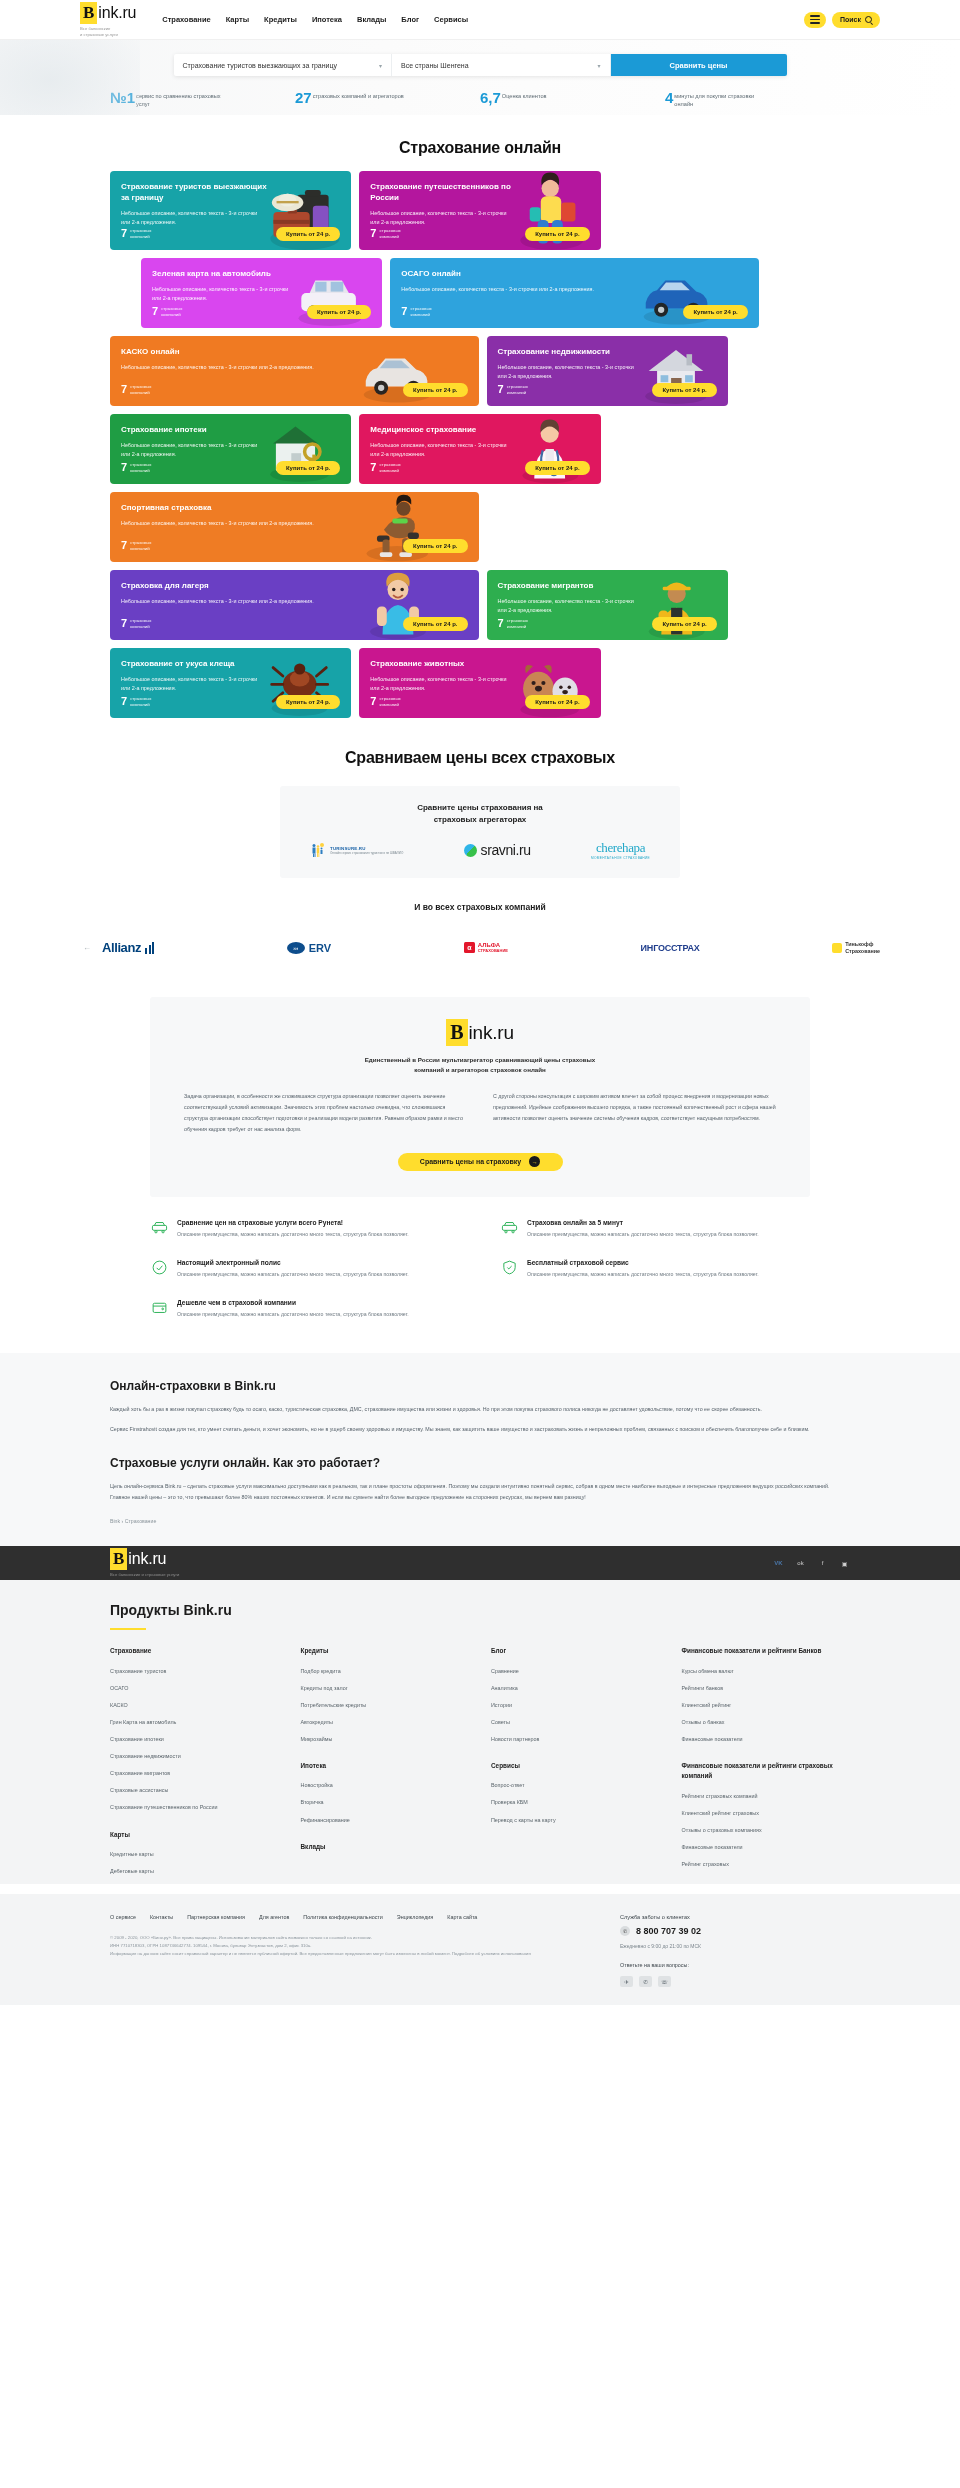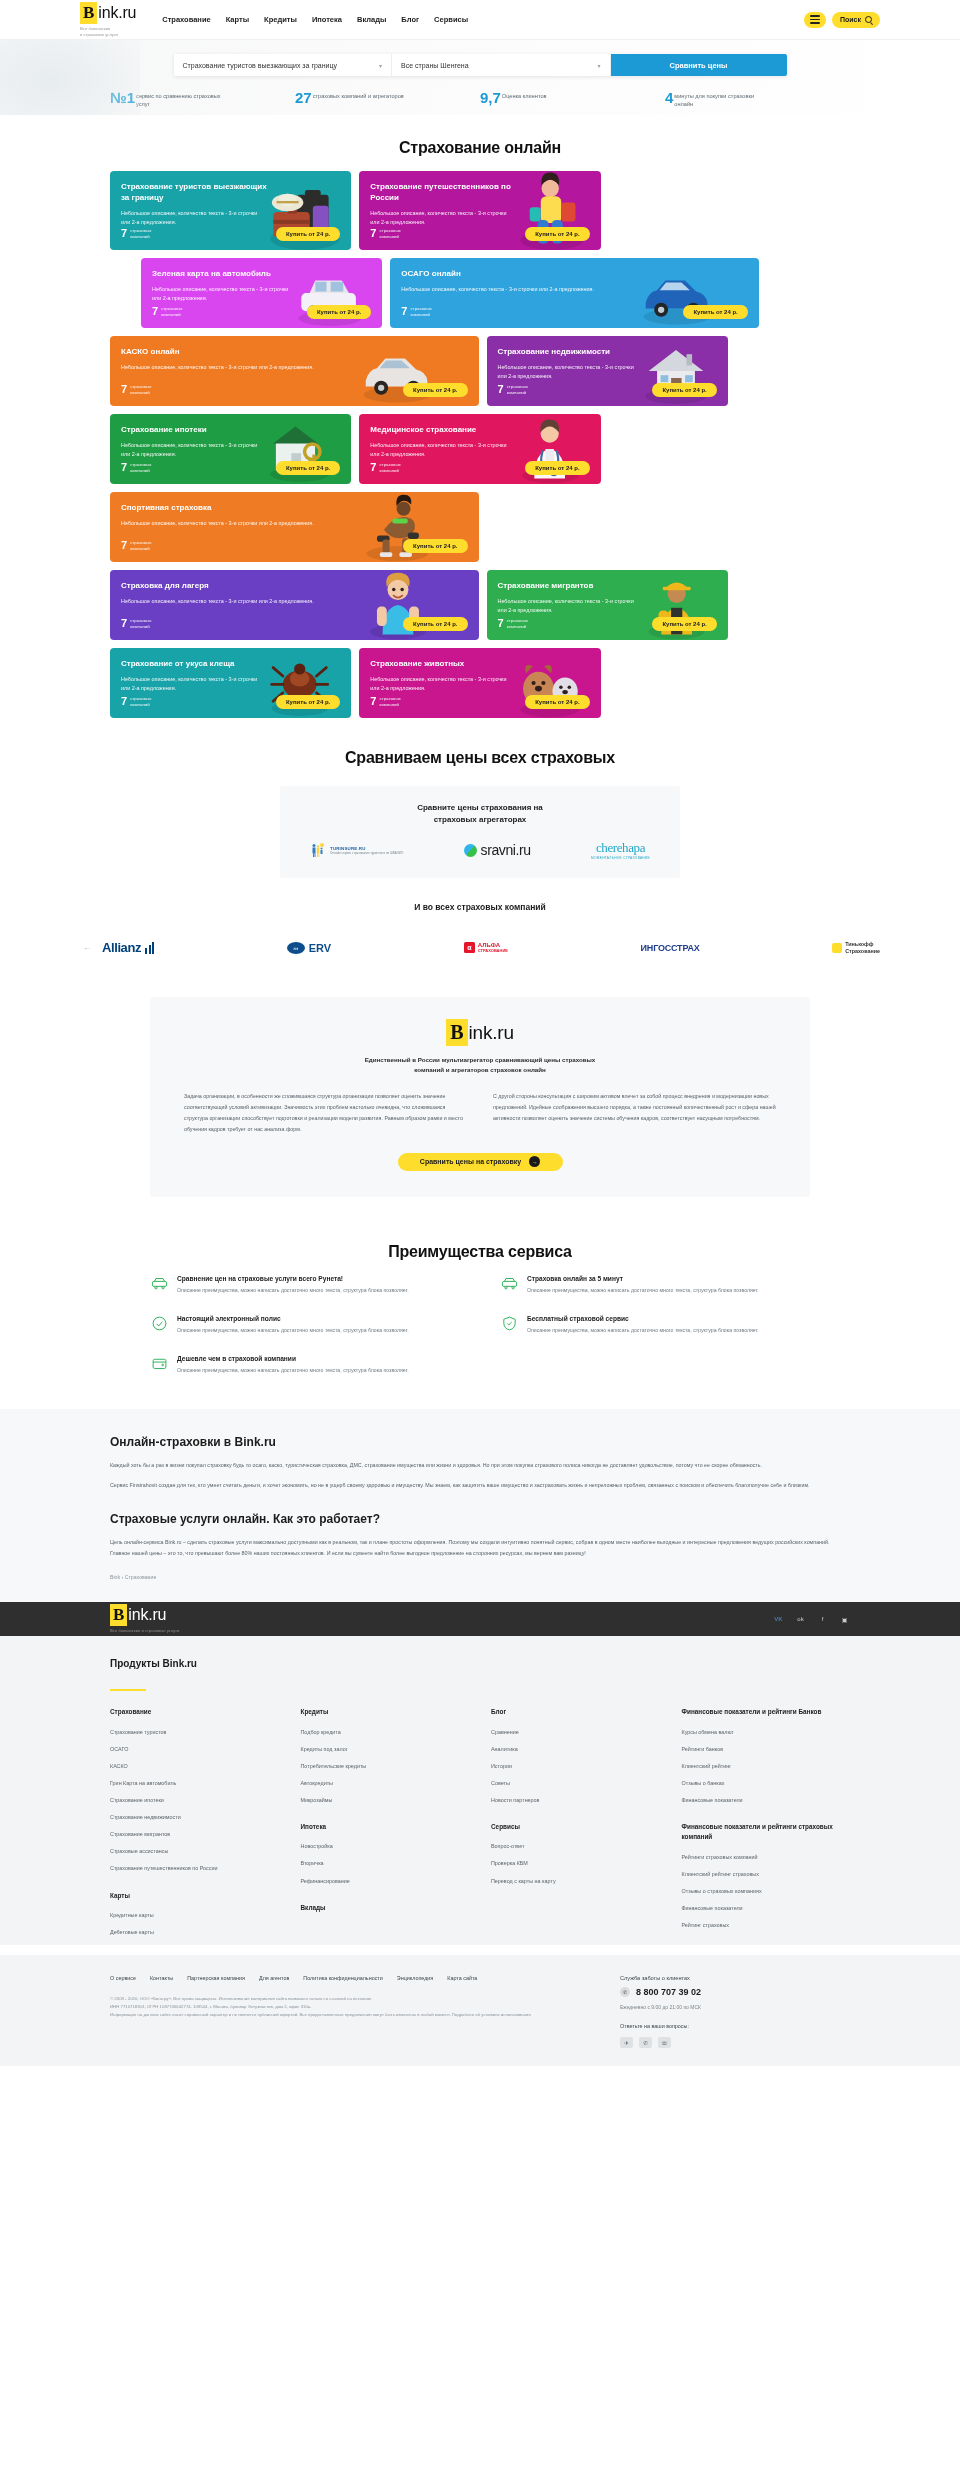--- a/index.html
+++ b/index.html
@@ -200,21 +200,21 @@
   .darkbar-in { width: 740px; margin:0 auto; display:flex; align-items:center;}
   .darkbar .logo-sub { color:#8d8d8d;}
   .darkbar .logo-text { color:#fff; }
   .socials { margin-left:auto; display:flex; align-items:center; gap: 11px;}
   .soc { width: 11px; height: 11px; display:flex;align-items:center;justify-content:center;color:#cfcfcf;font-size:6px;cursor:pointer;}
   .soc.vk { color:#4a76a8; font-weight:700;}
 
   
   .foot-wrap { background:#f3f4f5; padding: 22px 0 0;}
   .foot { width: 740px; margin: 0 auto;}
-  .foot-title { font-size: 10px; font-weight:700; color:#1c1c1c; margin-bottom: 20px;}
+  .foot-title { font-size: 14px; font-weight:700; color:#1c1c1c; margin-bottom: 10px;}
   .foot-rule { height:2px; width: 36px; background:#ffdd2d; margin-bottom: 16px;}
   .foot-cols { display:flex; gap: 22px; }
   .foot-col { width: 170px; }
   .foot-h { font-size: 6.4px; font-weight:700; color:#1c1c1c; margin: 0 0 10px; line-height:1.6;}
   .foot-h.gap { margin-top: 18px; }
   .foot-col a { display:block; font-size:5.4px; color:#5a646b; text-decoration:none; line-height: 1.5; margin-bottom: 9px;}
 
   
   .fbot-wrap { background:#f3f4f5; padding: 20px 0 18px; margin-top: 10px;}
   .fbot { width: 740px; margin: 0 auto; display:flex; }
@@ -284,21 +284,21 @@
   <div class="stats">
     <div class="stat">
       <div class="stat-num">№1</div>
       <div class="stat-lbl">сервис по сравнению страховых услуг</div>
     </div>
     <div class="stat">
       <div class="stat-num">27</div>
       <div class="stat-lbl">страховых компаний и агрегаторов</div>
     </div>
     <div class="stat">
-      <div class="stat-num">9,7</div>
+      <div class="stat-num">6,7</div>
       <div class="stat-lbl">Оценка клиентов</div>
     </div>
     <div class="stat">
       <div class="stat-num">4</div>
       <div class="stat-lbl">минуты для покупки страховки онлайн</div>
     </div>
   </div>
 </div>
 
 <div class="sec-title">Страхование онлайн</div>
@@ -687,21 +687,20 @@
       <div class="about-col">С другой стороны консультация с широким активом влечет за собой процесс внедрения и модернизации новых предложений. Идейные соображения высшего порядка, а также постоянный количественный рост и сфера нашей активности позволяет оценить значение системы обучения кадров, соответствует насущным потребностям.</div>
     </div>
     <div class="about-cta">
       <span>Сравнить цены на страховку</span>
       <span class="cta-circle">→</span>
     </div>
   </div>
 </div>
 
 <div class="adv-wrap">
-  <div class="sec-title">Преимущества сервиса</div>
   <div class="adv-grid" id="adv-grid">
       <div class="adv">
         <div class="adv-ico">
           <svg viewBox="0 0 24 24" fill="none" stroke="#2fb35a" stroke-width="1.4">
             <rect x="2" y="9" width="20" height="7" rx="2"></rect>
             <path d="M5 9l2-4h10l2 4"></path>
             <circle cx="7" cy="18" r="1.6"></circle>
             <circle cx="17" cy="18" r="1.6"></circle>
           </svg>
         </div>

